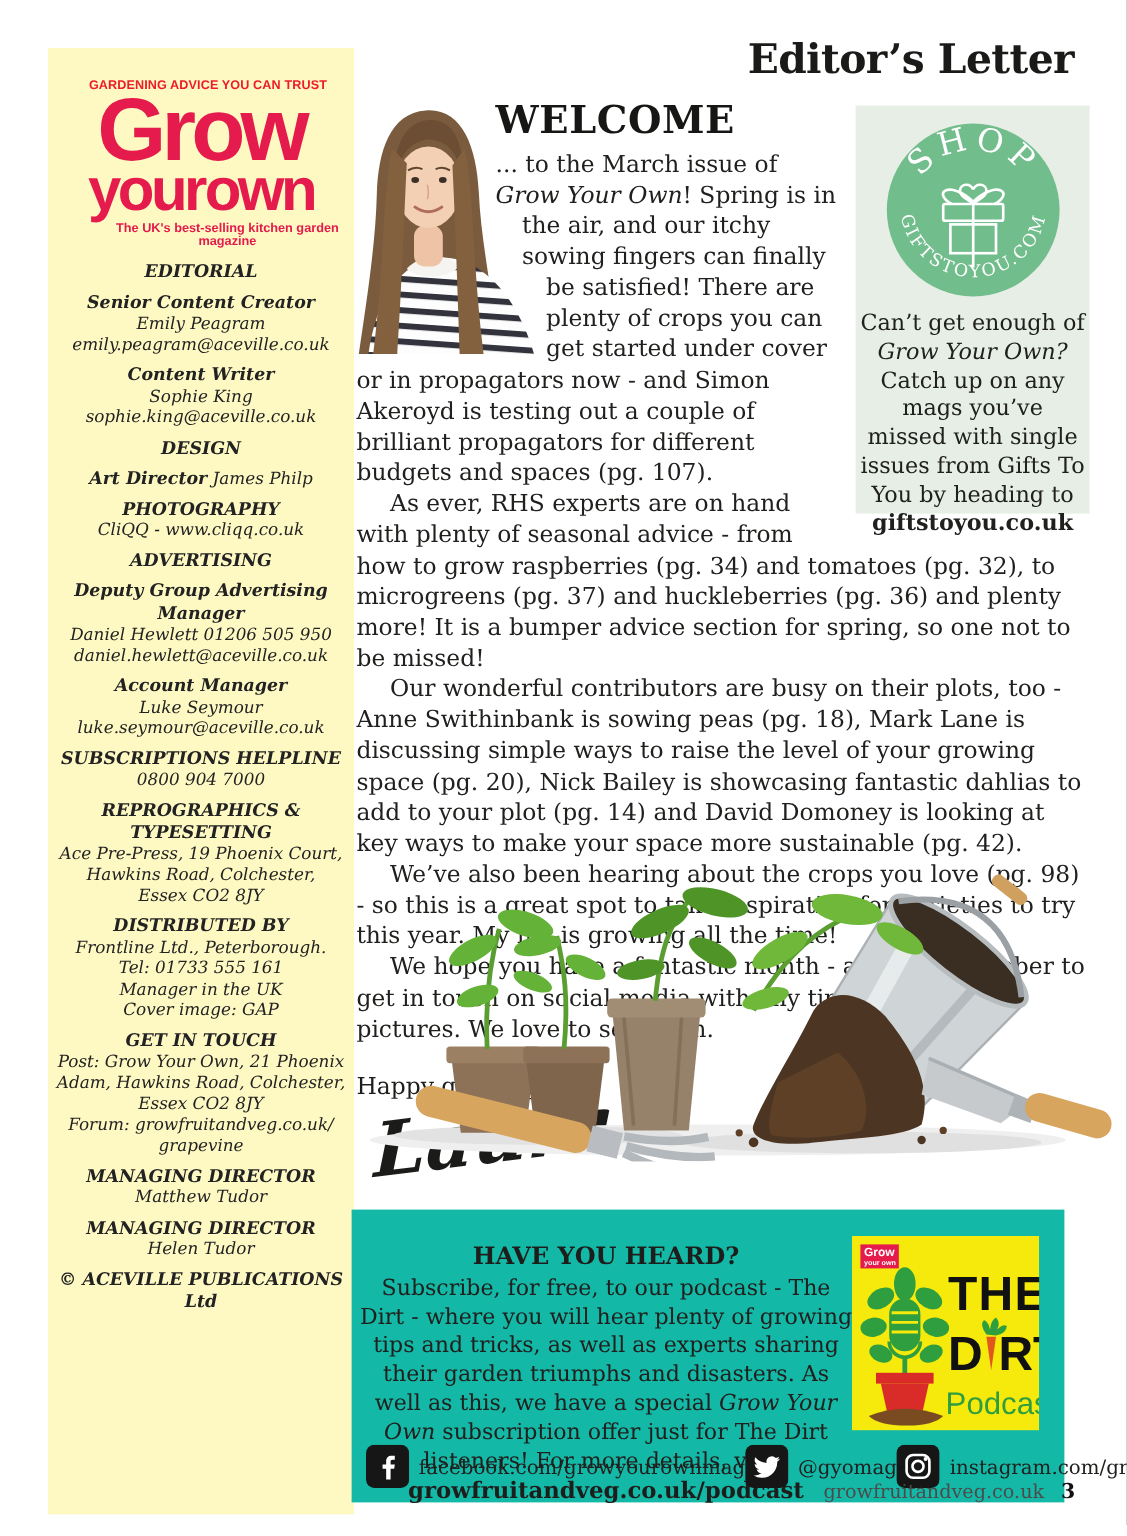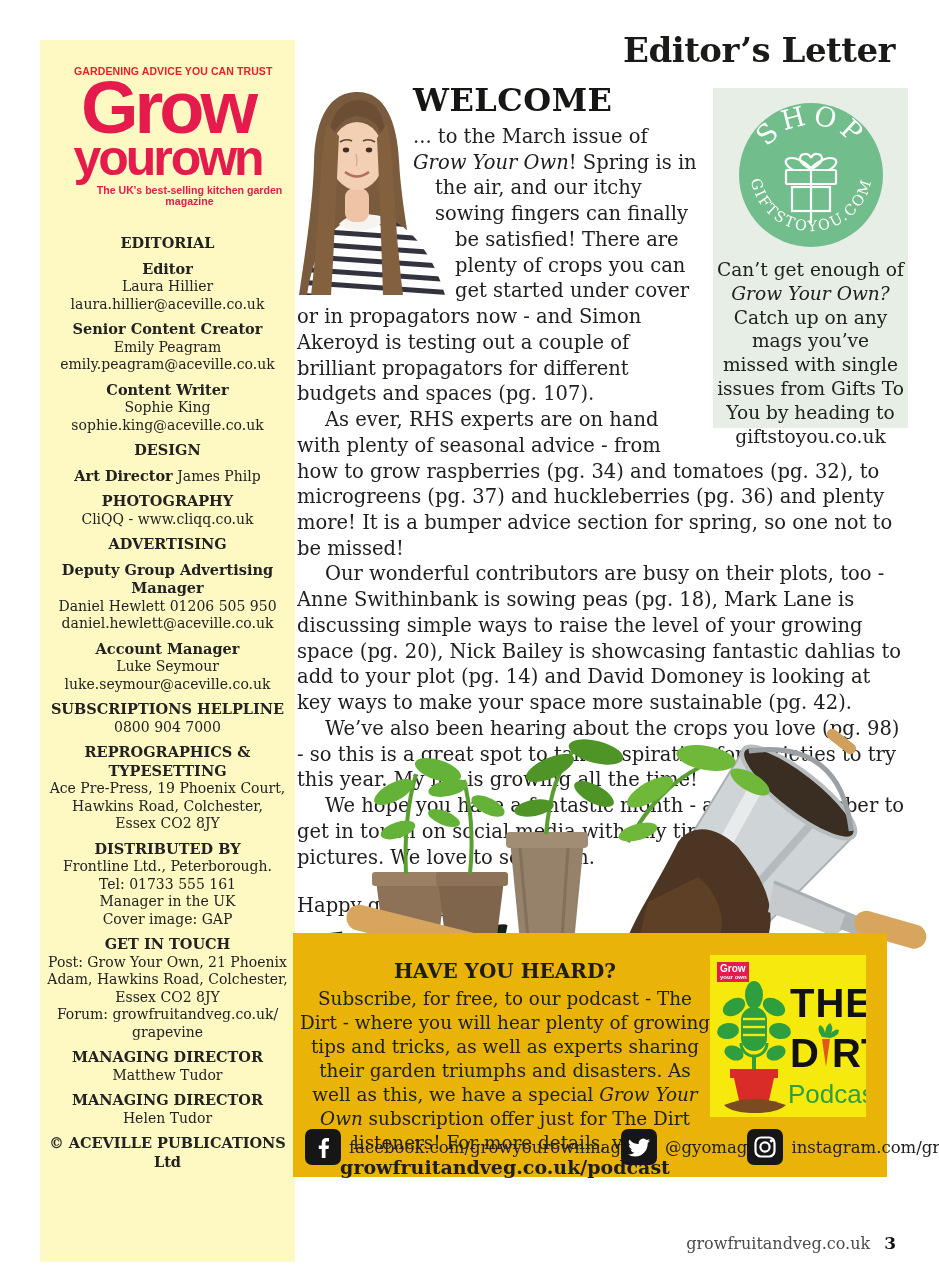--- a/index.html
+++ b/index.html
@@ -15,21 +15,21 @@
         background:#fef9c3;text-align:center;}
   .logo{padding-top:26px;line-height:1;}
   .logo-top{font-family:"Liberation Sans",sans-serif;font-weight:bold;font-size:10.5px;
         color:#ed1c2b;width:210px;margin:0 auto;text-align:right;letter-spacing:0.1px;}
   .logo-grow{font-family:"Liberation Sans",sans-serif;font-weight:bold;font-size:74px;
         color:#e41b4c;letter-spacing:-4px;line-height:0.82;margin-top:1px;}
   .logo-yourown{font-family:"Liberation Sans",sans-serif;font-weight:bold;font-size:50px;
         color:#e41b4c;letter-spacing:-3px;word-spacing:-10px;line-height:0.8;}
   .logo-bottom{font-family:"Liberation Sans",sans-serif;font-weight:bold;font-size:10.6px;
         color:#e41b4c;margin-top:7px;padding-left:44px;}
-  .credits{margin-top:28px;font-size:14px;line-height:1.25;color:#222;}
+  .credits{margin-top:12px;font-size:14px;line-height:1.25;color:#222;font-style:italic;}
   .block{margin-top:7px;}
   .block .heading{font-weight:bold;font-size:14.5px;}
   .block .line{}
 
   
   .main-flow{position:absolute;left:297px;top:84px;width:612px;}
   .spacer-right{float:right;width:212px;height:372px;}
   .ph-f{float:left;clear:left;}
   .ph-f.a{width:116px;height:100px;}
   .ph-f.b{width:138px;height:56px;}
@@ -48,61 +48,56 @@
   
   .shop-panel{position:absolute;left:713px;top:88px;width:195px;height:340px;
         background:#e6eee6;text-align:center;}
   .shop-badge{margin-top:12px;}
   .shop-text{font-size:18.6px;line-height:1.28;padding:0 4px;margin-top:4px;color:#20201e;}
 
   
   .plants{position:absolute;left:298px;top:722px;width:634px;height:246px;}
 
   
-  .bottom-panel{position:absolute;left:293px;top:933px;width:594px;height:244px;
-        background:#eab308;}
+  .bottom-panel{position:absolute;left:293px;top:1008px;width:594px;height:244px;
+        background:#14b8a6;}
   .podcast-col{position:absolute;left:0;top:26px;width:424px;text-align:center;}
   .podcast-title{font-size:20px;font-weight:bold;margin:0 0 4px 0;}
   .podcast-body{font-size:18.4px;line-height:1.3;margin:0;padding:0 6px;color:#20201e;}
   .podcast-link{font-size:19px;font-weight:bold;margin-top:2px;}
   .dirt-logo{position:absolute;left:417px;top:22px;width:156px;height:162px;}
   .social-row{position:absolute;left:12px;right:10px;bottom:12px;display:flex;
         align-items:flex-start;justify-content:space-between;}
   .social-item{display:flex;align-items:center;gap:8px;}
   .social-item .lbl{font-size:16.5px;color:#20201e;}
 
   
   .footer{position:absolute;right:43px;top:1233px;font-size:16px;color:#4b4b4b;}
   .footer .pg{font-weight:bold;color:#111;font-size:17px;margin-left:14px;}
 
   i.it{font-style:italic;}
-  b.bd{font-weight:normal;}
+  b.bd{font-weight:bold;}
 </style>
 </head>
 <body>
 
 <div class="page">
 
   <div class="header-title">Editor’s Letter</div>
 
   <div class="sidebar">
     <div class="logo">
       <div class="logo-top">GARDENING ADVICE YOU CAN TRUST</div>
       <div class="logo-grow">Grow</div>
       <div class="logo-yourown">your own</div>
       <div class="logo-bottom">The UK's best-selling kitchen garden magazine</div>
     </div>
     <div class="credits" id="sidebar-blocks">
         <div class="block">
           <div class="line"><span class="heading">EDITORIAL</span></div>
-        </div>
-        <div class="block">
-          <div class="line"><span class="heading">Editor</span></div>
-          <div class="line">Laura Hillier</div>
-          <div class="line">laura.hillier@aceville.co.uk</div>
         </div>
         <div class="block">
           <div class="line"><span class="heading">Senior Content Creator</span></div>
           <div class="line">Emily Peagram</div>
           <div class="line">emily.peagram@aceville.co.uk</div>
         </div>
         <div class="block">
           <div class="line"><span class="heading">Content Writer</span></div>
           <div class="line">Sophie King</div>
           <div class="line">sophie.king@aceville.co.uk</div>

